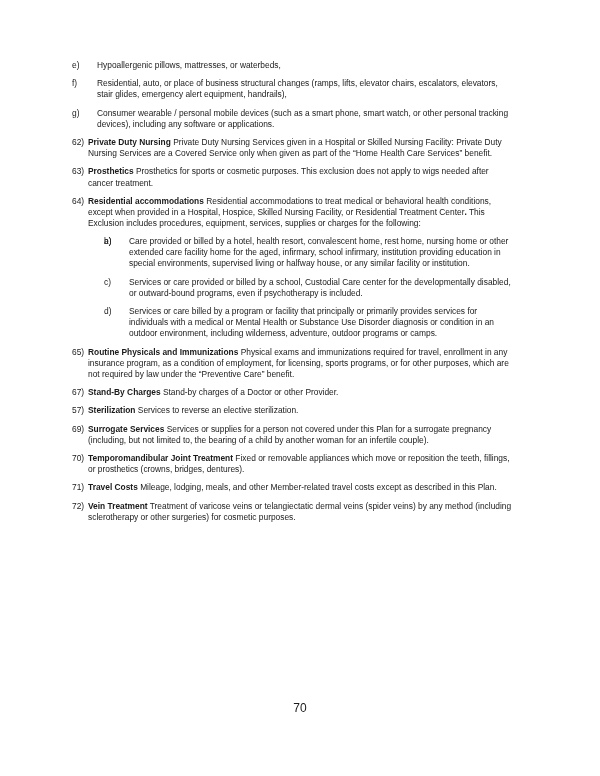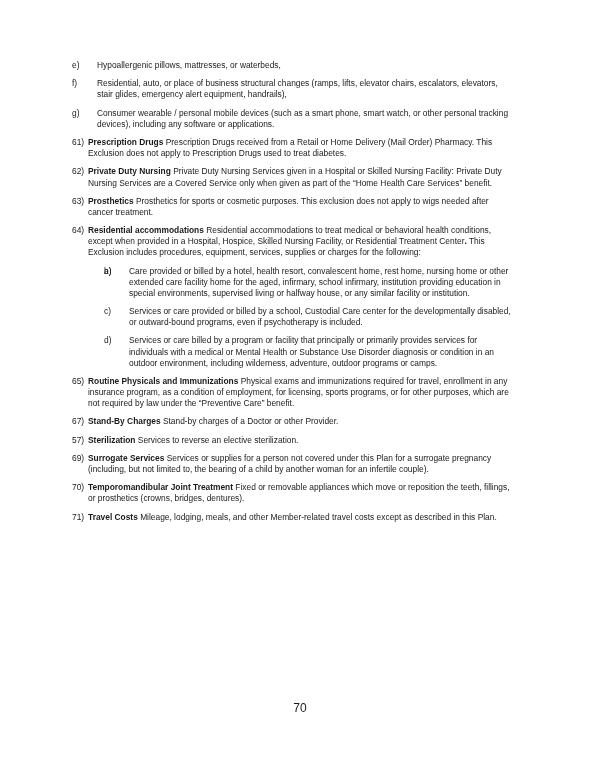--- a/index.html
+++ b/index.html
@@ -112,23 +112,20 @@
       <li class="item">
         <span class="marker">f)</span><span class="body-text">Residential, auto, or place of business structural changes (ramps, lifts, elevator chairs, escalators, elevators, stair glides, emergency alert equipment, handrails),</span>
       </li>
       <li class="item">
         <span class="marker">g)</span><span class="body-text">Consumer wearable / personal mobile devices (such as a smart phone, smart watch, or other personal tracking devices), including any software or applications.</span>
       </li>
     </ul>
 
     <ul class="numbered group-numbers">
 
-      <li class="item">
-        <span class="marker">61)</span><span class="bold">Prescription Drugs</span><span class="body-text"> Prescription Drugs received from a Retail or Home Delivery (Mail Order) Pharmacy.  This Exclusion does not apply to Prescription Drugs used to treat diabetes.</span>
-      </li>
 
       <li class="item">
         <span class="marker">62)</span><span class="bold">Private Duty Nursing</span><span class="body-text"> Private Duty Nursing Services given in a Hospital or Skilled Nursing Facility: Private Duty Nursing Services are a Covered Service only when given as part of the “Home Health Care Services” benefit.</span>
       </li>
 
       <li class="item">
         <span class="marker">63)</span><span class="bold">Prosthetics</span><span class="body-text"> Prosthetics for sports or cosmetic purposes.  This exclusion does not apply to wigs needed after cancer treatment.</span>
       </li>
 
       <li class="item">
@@ -168,19 +165,22 @@
       </li>
 
       <li class="item">
         <span class="marker">70)</span><span class="bold">Temporomandibular Joint Treatment</span><span class="body-text"> Fixed or removable appliances which move or reposition the teeth, fillings, or prosthetics (crowns, bridges, dentures).</span>
       </li>
 
       <li class="item">
         <span class="marker">71)</span><span class="bold">Travel Costs</span><span class="body-text"> Mileage, lodging, meals, and other Member-related travel costs except as described in this Plan.</span>
       </li>
 
+      <li class="item">
+        <span class="marker">72)</span><span class="bold">Vein Treatment</span><span class="body-text"> Treatment of varicose veins or telangiectatic dermal veins (spider veins) by any method (including sclerotherapy or other surgeries) for cosmetic purposes.</span>
+      </li>
 
 
     </ul>
   </div>
 
   <div class="page-number">70</div>
 </div>
 
 </body></html>

